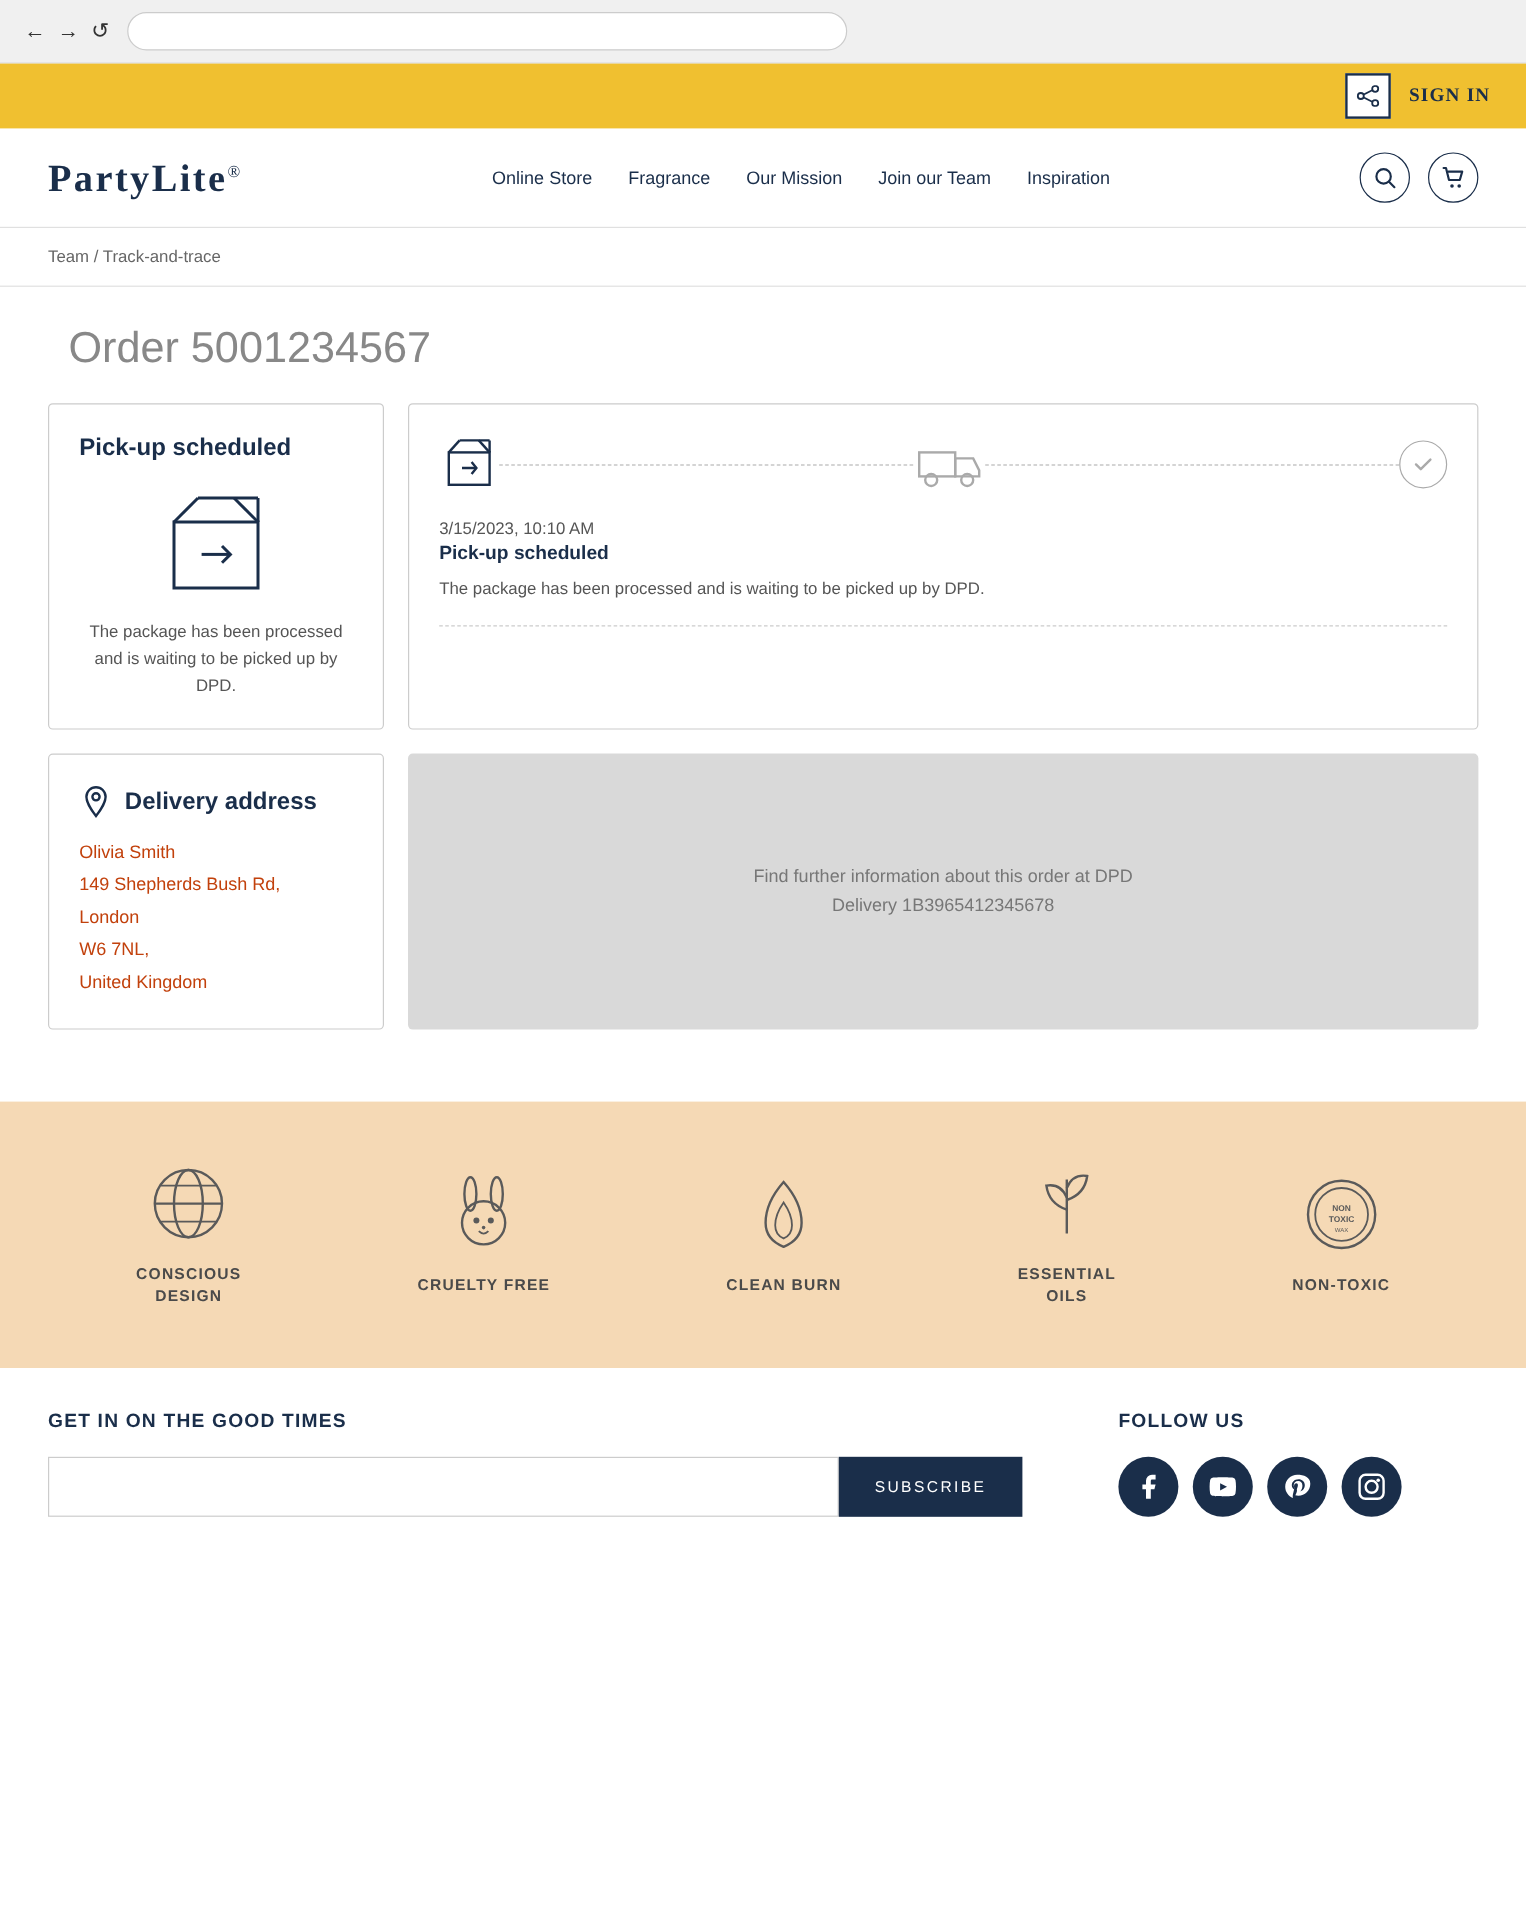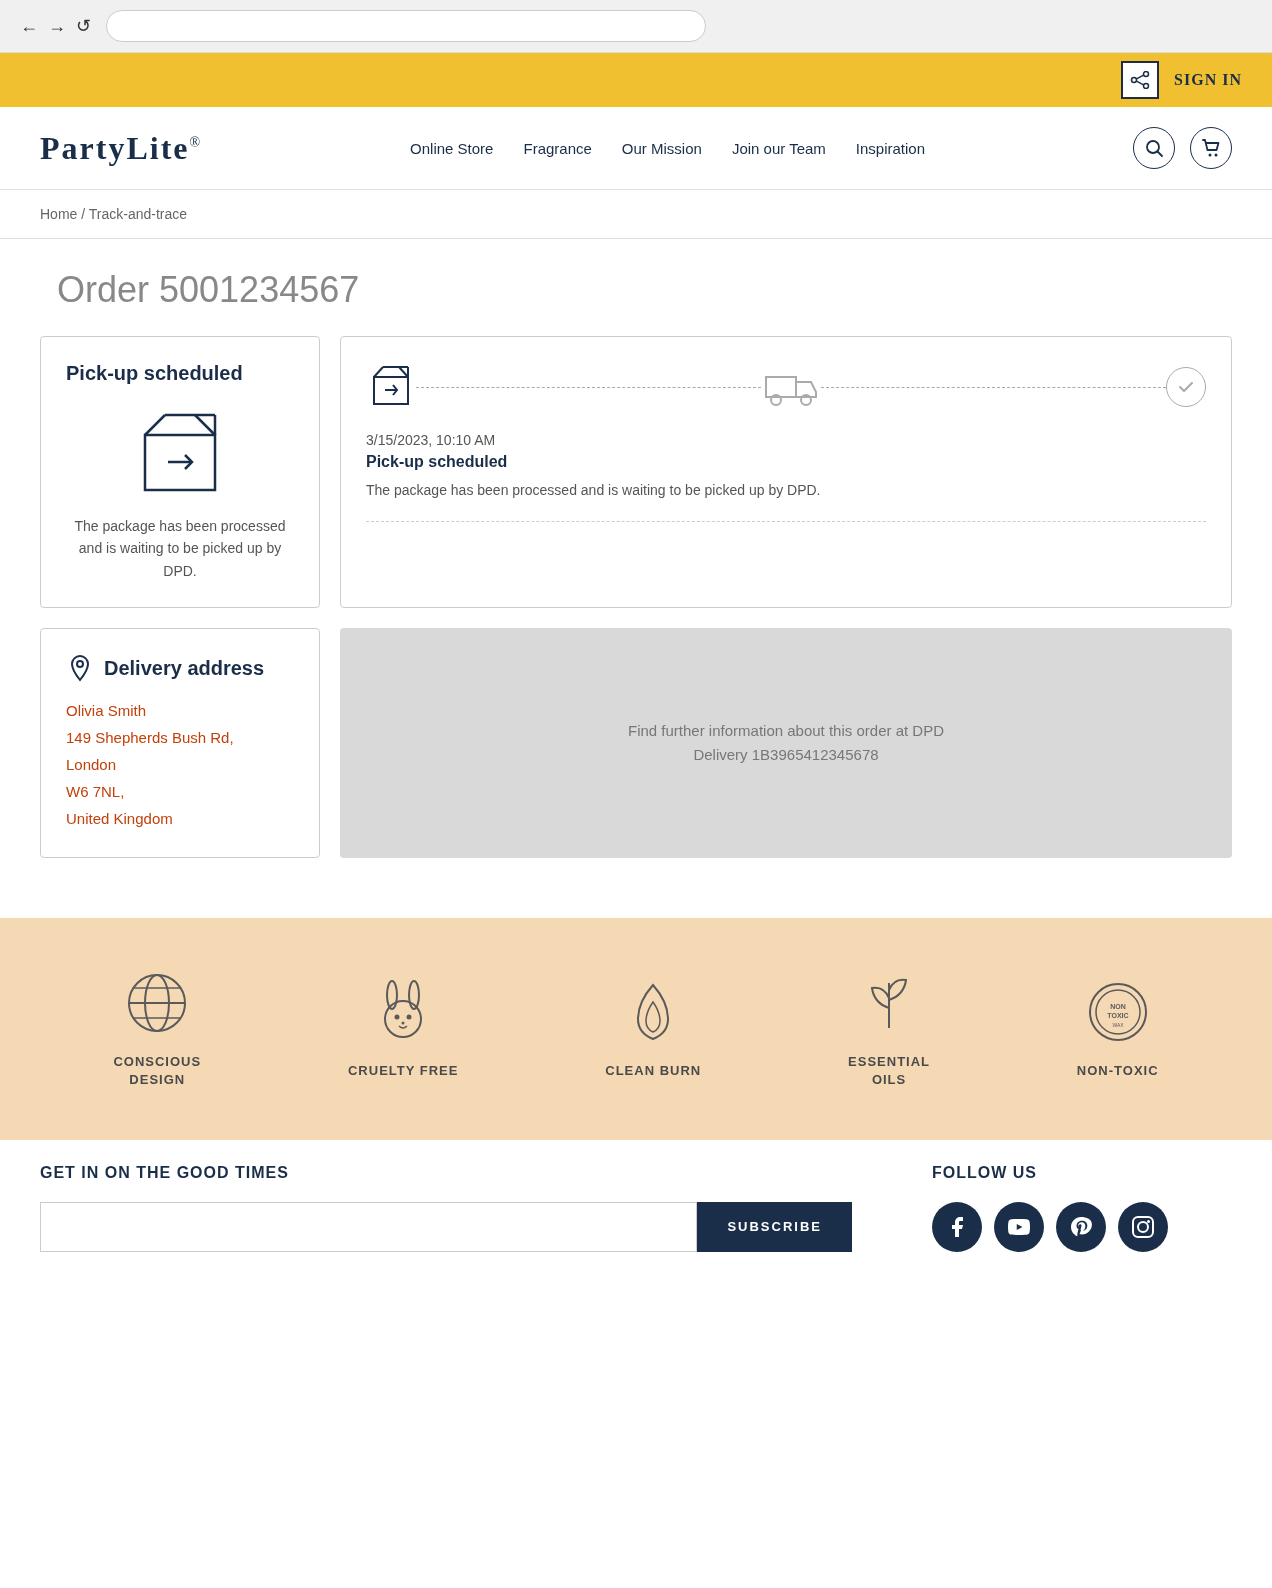--- a/index.html
+++ b/index.html
@@ -86,27 +86,27 @@
 
     
     .features-strip {
       background: #f5d9b5; padding: 50px 40px; display: flex; justify-content: space-around; align-items: center; margin-top: 30px;
     }
     .feature-item { display: flex; flex-direction: column; align-items: center; gap: 15px; }
     .feature-icon { width: 70px; height: 70px; }
     .feature-label { font-size: 13px; font-weight: bold; color: #4a4a4a; letter-spacing: 1px; text-align: center; font-family: Arial, sans-serif; line-height: 1.4; }
 
     
-    .footer { padding: 24px 40px; background: #fff; display: flex; gap: 80px; align-items: flex-start; }
+    .footer { padding: 36px 40px; background: #fff; display: flex; gap: 80px; align-items: flex-start; }
     .newsletter-section { flex: 1; }
     .newsletter-title { font-size: 16px; font-weight: bold; color: #1a2e4a; letter-spacing: 1px; font-family: Arial, sans-serif; margin-bottom: 20px; }
     .newsletter-form { display: flex; gap: 0; }
     .email-input { flex: 1; height: 50px; border: 1.5px solid #ccc; padding: 0 15px; font-size: 14px; outline: none; }
     .subscribe-btn {
-      height: 50px; background: #1a2e4a; color: #fff; border: none; padding: 0 30px; font-size: 13px; font-weight: bold; letter-spacing: 2px; cursor: pointer; font-family: Arial, sans-serif;
+      height: 50px; background: #1a2e4a; color: #fff; border: none; padding: 0 30px; font-size: 13px; font-weight: normal; letter-spacing: 2px; cursor: pointer; font-family: Arial, sans-serif;
     }
 
     .social-section { flex: 0 0 300px; }
     .social-title { font-size: 16px; font-weight: bold; color: #1a2e4a; letter-spacing: 1px; font-family: Arial, sans-serif; margin-bottom: 20px; }
     .social-icons { display: flex; gap: 12px; }
     .social-icon { width: 50px; height: 50px; border-radius: 50%; background: #1a2e4a; display: flex; align-items: center; justify-content: center; cursor: pointer; }
     .social-icon svg { fill: #fff; }
   </style>
 </head>
 <body>
@@ -156,21 +156,21 @@
         <path d="M3 3h2l2.5 10h9l2-7H7" stroke="#1a2e4a" stroke-width="1.8" stroke-linecap="round" stroke-linejoin="round"></path>
         <circle cx="10" cy="18" r="1.5" fill="#1a2e4a"></circle>
         <circle cx="16" cy="18" r="1.5" fill="#1a2e4a"></circle>
       </svg>
     </button>
   </div>
 </div>
 
 <div class="breadcrumb-bar">
   <span class="breadcrumb">
-    <a>Home</a><span> / </span><span>Track-and-trace</span>
+    <a>Team</a><span> / </span><span>Track-and-trace</span>
   </span>
 </div>
 
 <div class="main-content">
   <h1 class="order-title">Order 5001234567</h1>
 
   <div class="cards-row">
 
     <div class="card card-left">
       <div class="card-title">Pick-up scheduled</div>

